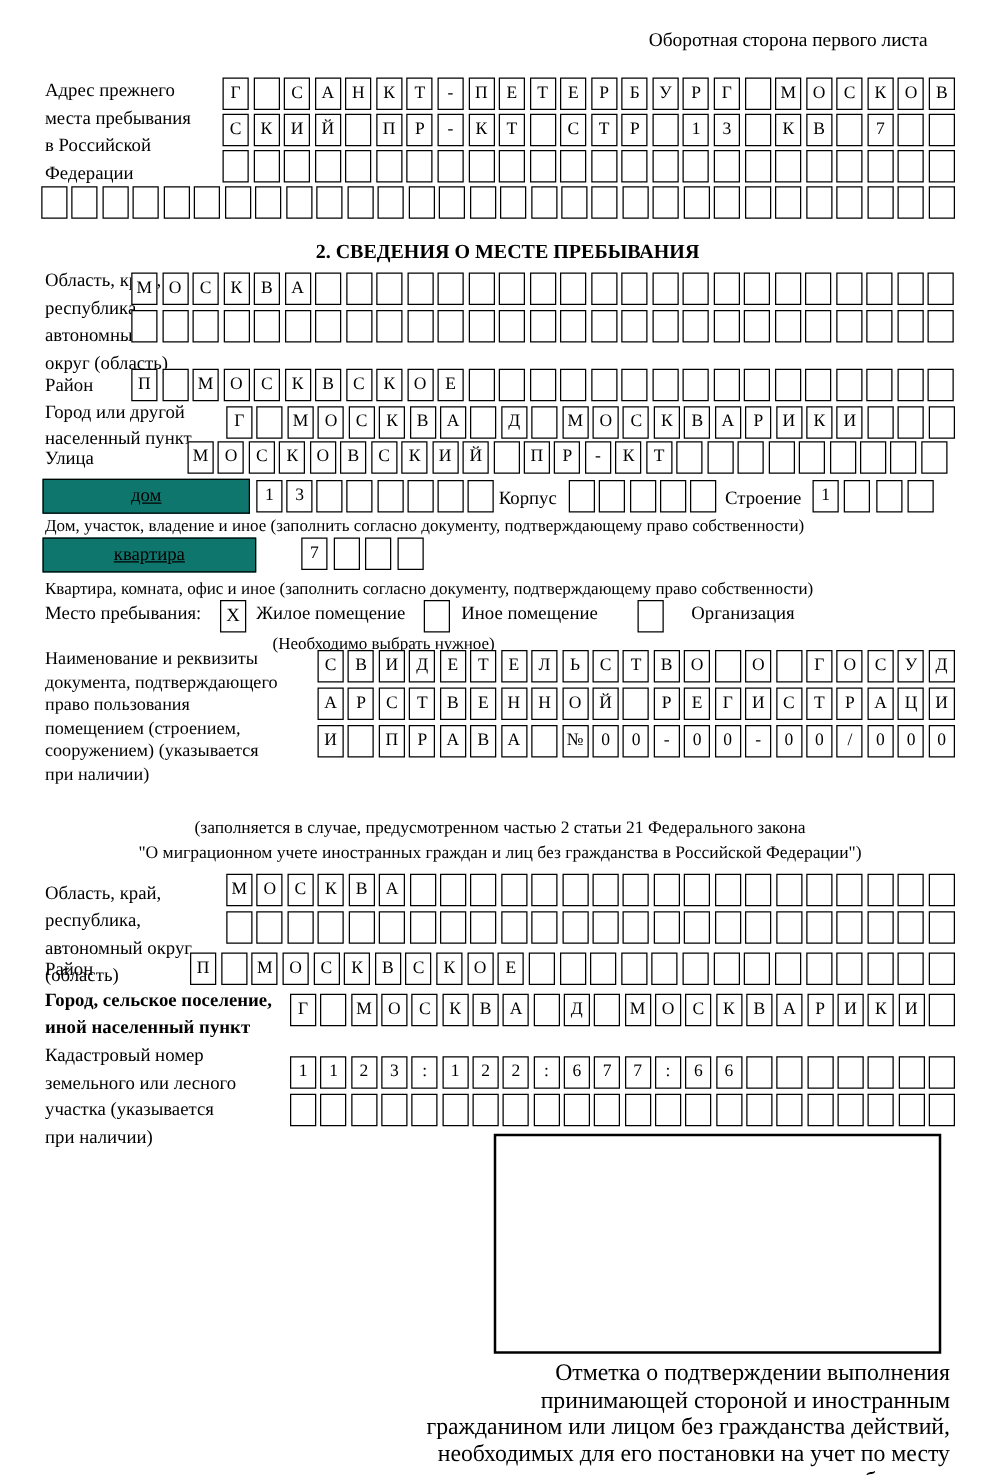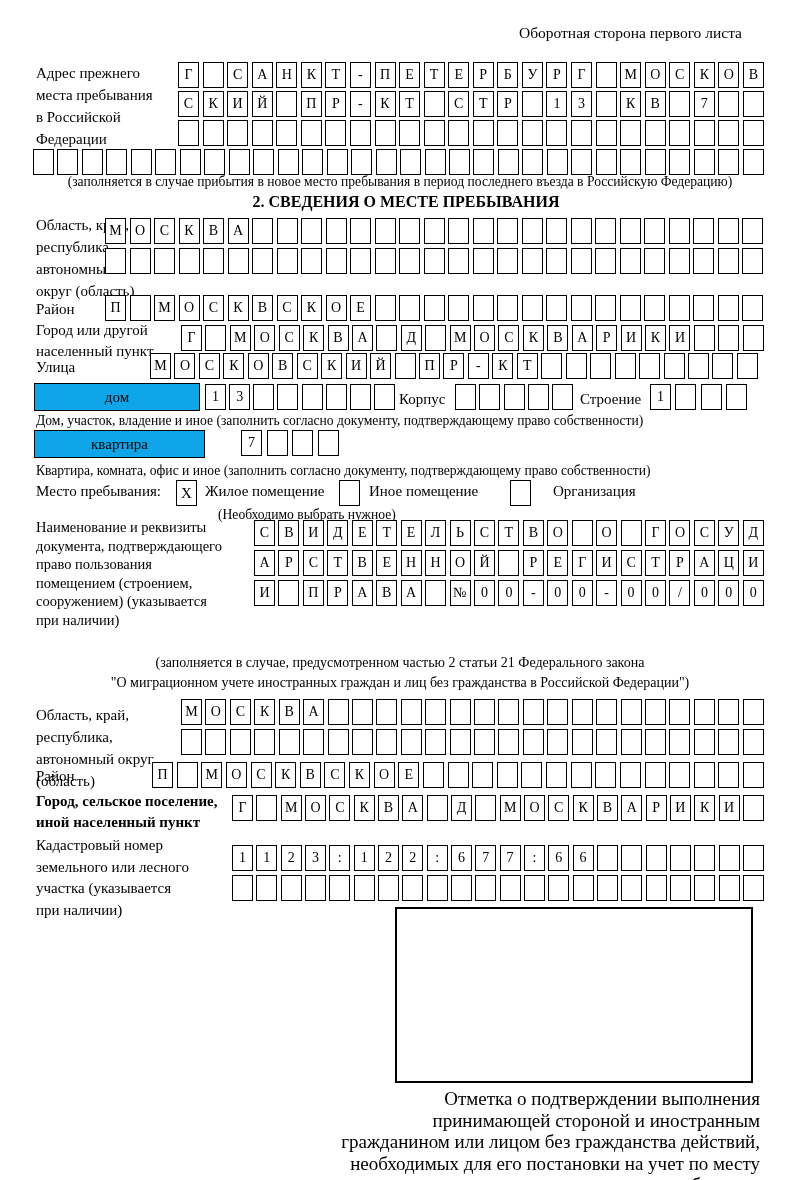--- a/index.html
+++ b/index.html
@@ -15,22 +15,22 @@
   .center{left:0;right:0;text-align:center;}
   .bold{font-weight:bold;margin-left:12px;}
   
   .cells{position:absolute;display:flex;justify-content:space-between;height:27px;}
   .cell{
     flex:0 0 21px;height:26px;box-sizing:border-box;border:1.7px solid #000;
     display:flex;align-items:center;justify-content:center;
     font-size:14px;background:#fff;padding-bottom:1px;
   }
   .bigbox{
-    box-sizing:border-box;border:1.6px solid #000;background:#0ea5e9;
-    display:flex;align-items:center;justify-content:center;font-size:15px;
+    box-sizing:border-box;border:1.6px solid #000;background:#0f766e;
+    display:flex;align-items:center;justify-content:center;font-size:15px;text-decoration:underline;
   }
   .checkbox{
     position:absolute;width:21px;height:26px;box-sizing:border-box;border:1.7px solid #000;
     display:flex;align-items:center;justify-content:center;font-size:15px;background:#fff;
   }
   
   .r-prev1{left:178px;top:62px;width:586px}
   .r-prev2{left:178px;top:91px;width:586px}
   .r-prev3{left:178px;top:120px;width:586px}
   .r-prev4{left:33px;top:149px;width:731px}
@@ -200,21 +200,20 @@
       <span class="cell"></span>
       <span class="cell"></span>
       <span class="cell"></span>
       <span class="cell"></span>
       <span class="cell"></span>
       <span class="cell"></span>
       <span class="cell"></span>
       <span class="cell"></span>
       <span class="cell"></span>
     </div>
-  <div class="abs center note-prev">(заполняется в случае прибытия в новое место пребывания в период последнего въезда в Российскую Федерацию)</div>
 
   <div class="abs center bold title-2">2. СВЕДЕНИЯ О МЕСТЕ ПРЕБЫВАНИЯ</div>
 
   <div class="abs lbl lbl-obl2">Область, край,
 республика,
 автономный
 округ (область)</div>
   <div class="cells r-obl2a">
       <span class="cell">М</span>
       <span class="cell">О</span>

